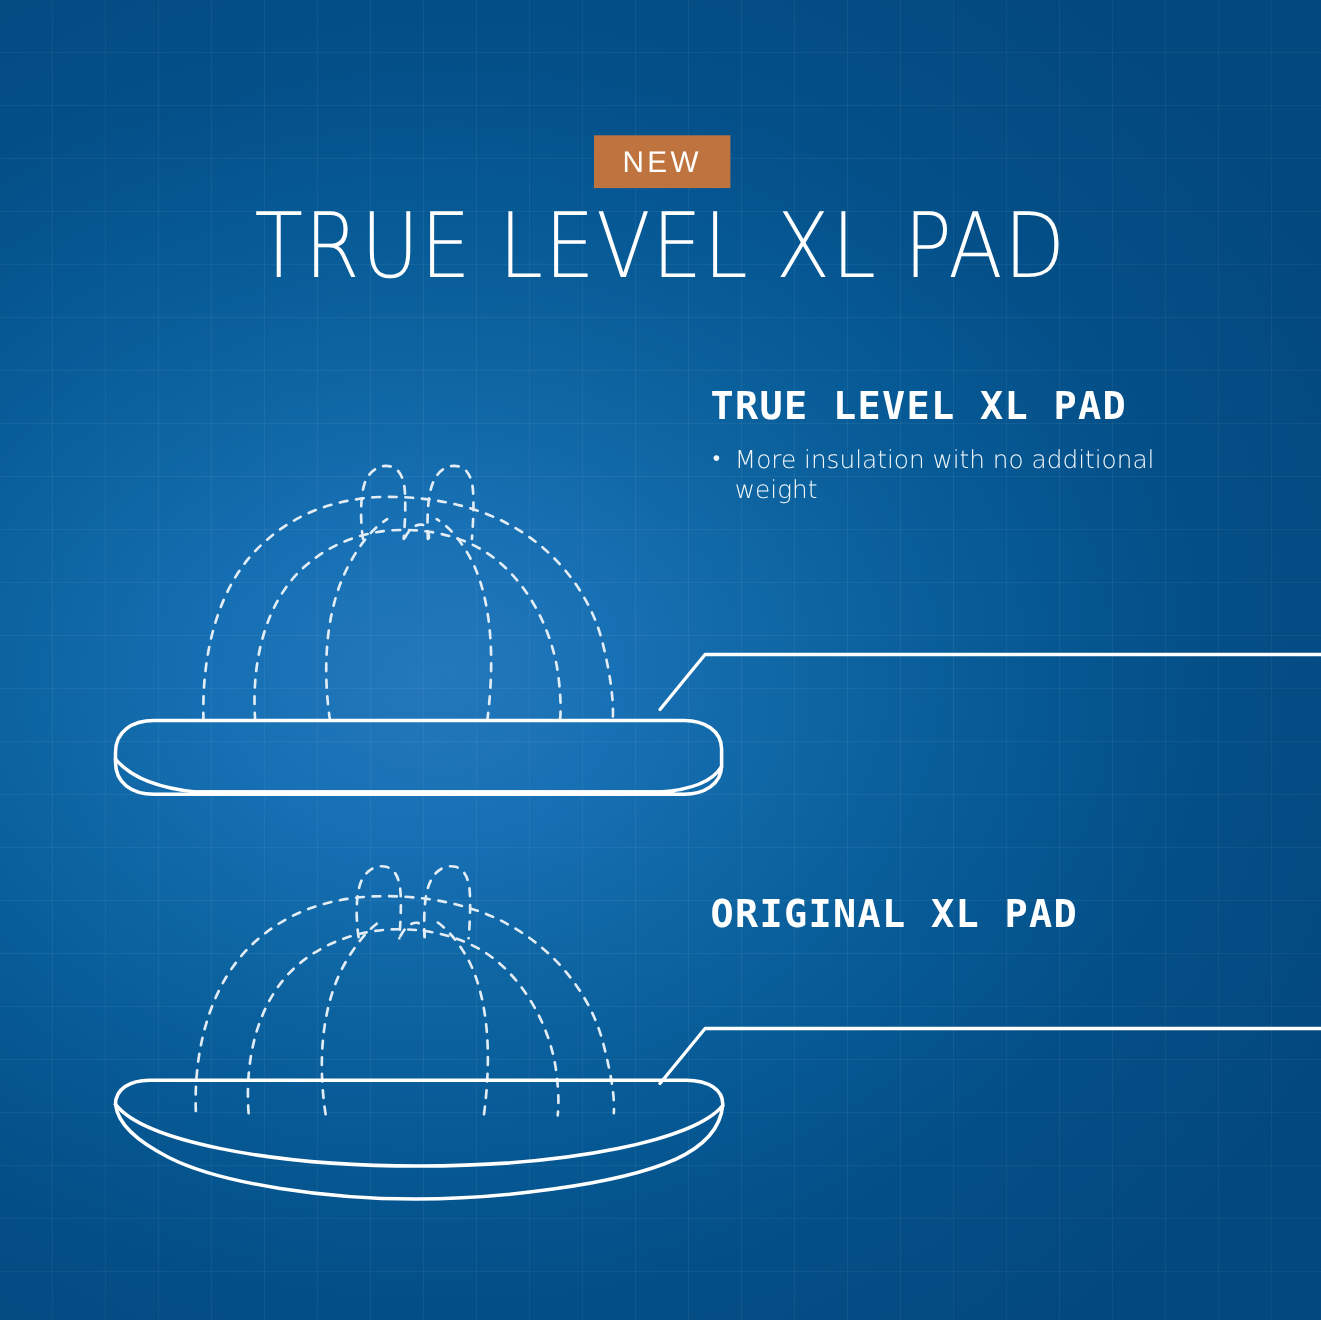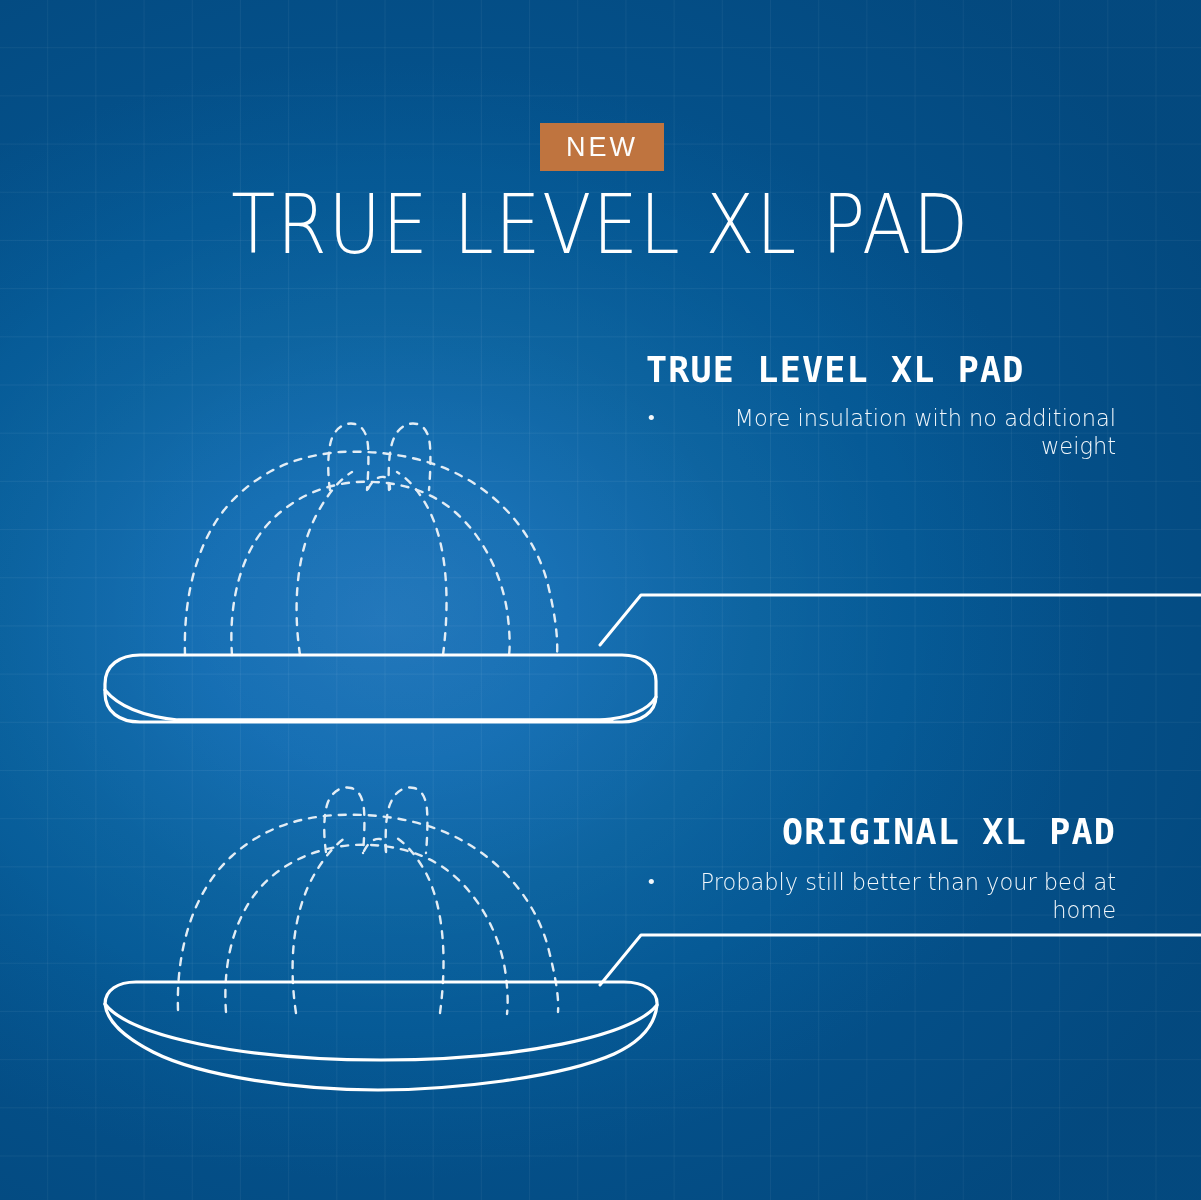--- a/index.html
+++ b/index.html
@@ -67,21 +67,21 @@
   .section-text { position:absolute; }
   .sec-head {
     color:#ffffff;
     font-family:"DejaVu Sans Mono", monospace;
     font-weight:bold;
     font-size:35px;
     letter-spacing:1.2px;
     white-space:nowrap;
     margin-bottom:14px;
   }
-  ul.bullets { list-style:none;text-align:right; }
+  ul.bullets { list-style:none; }
   ul.bullets li {
     position:relative;
     color:#f2f7fb;
     font-size:22.5px;
     line-height:28px;
     padding-left:22px;
     margin-bottom:18px;
     font-family:"DejaVu Sans", sans-serif;
     font-weight:300;
     max-width:470px;
@@ -191,18 +191,15 @@
 
   <div id="sec1" class="section-text">
     <div class="sec-head">TRUE LEVEL XL  PAD</div>
     <ul class="bullets">
       <li>More insulation with no additional weight</li>
     </ul>
   </div>
 
   <div id="sec2" class="section-text">
     <div class="sec-head">ORIGINAL XL PAD</div>
-    <ul class="bullets">
-      <li>Probably still better than your bed at home</li>
-    </ul>
   </div>
 
 </div>
 
 </body></html>

